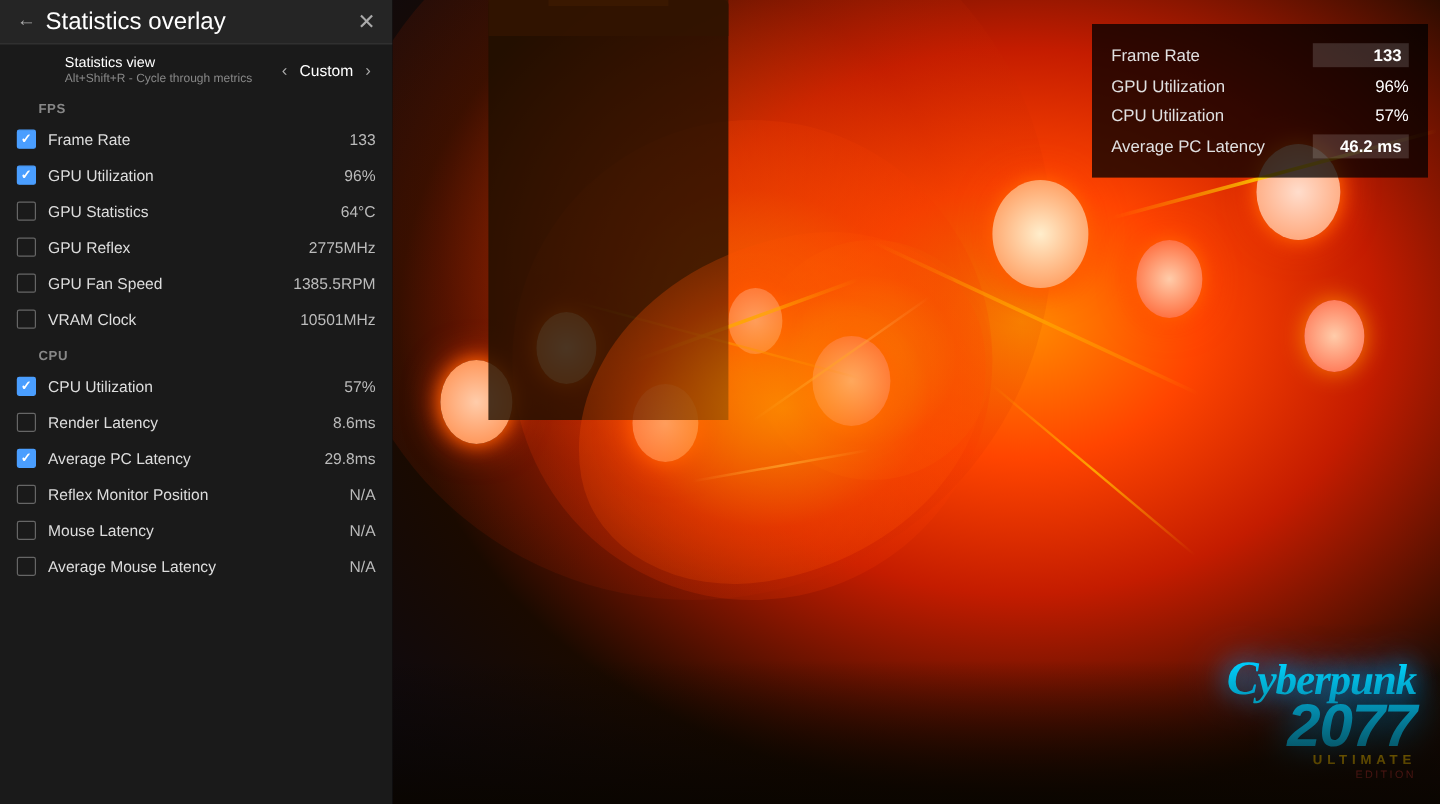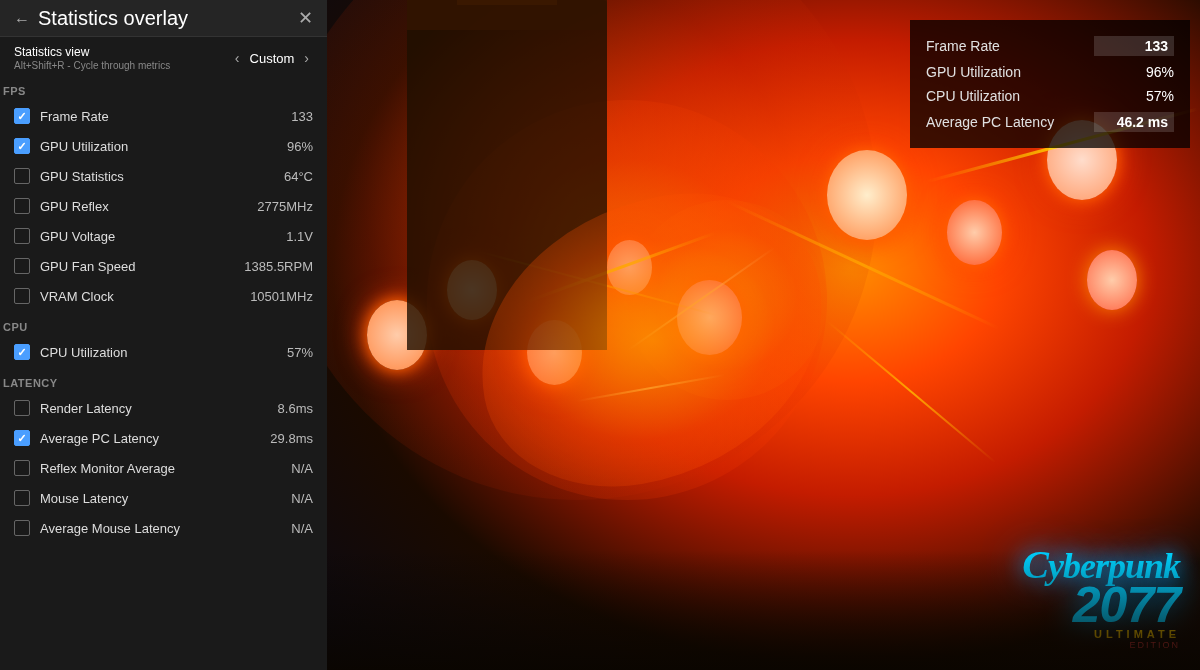--- a/index.html
+++ b/index.html
@@ -158,20 +158,21 @@
     
     #stats-view-bar {
       display: flex;
       align-items: center;
       justify-content: space-between;
       padding: 8px 14px 4px;
       flex-shrink: 0;
     }
     .stats-view-label-group {
       flex: 1;
+      margin-left: 40px;
     }
     .stats-view-label {
       font-size: 12px;
       color: #fff;
       font-weight: 500;
     }
     .stats-view-hint {
       font-size: 10px;
       color: #888;
       margin-top: 1px;
@@ -188,21 +189,21 @@
       padding: 2px 4px;
     }
     .nav-custom {
       font-size: 13px;
       color: #fff;
       font-weight: 500;
     }
 
     
     .section-label {
-      padding: 10px 3px 4px;
+      padding: 10px 32px 4px;
       font-size: 11px;
       color: #888;
       font-weight: 600;
       text-transform: uppercase;
       letter-spacing: 0.5px;
       flex-shrink: 0;
     }
 
     
     .metric-row {
@@ -363,57 +364,51 @@
     <span class="metric-name">GPU Statistics</span>
     <span class="metric-value">64°C</span>
   </div>
   <div class="metric-row">
     <div class="checkbox"></div>
     <span class="metric-name">GPU Reflex</span>
     <span class="metric-value">2775MHz</span>
   </div>
   <div class="metric-row">
     <div class="checkbox"></div>
-    <span class="metric-name">GPU Voltage</span>
-    <span class="metric-value">1.1V</span>
-  </div>
-  <div class="metric-row">
-    <div class="checkbox"></div>
     <span class="metric-name">GPU Fan Speed</span>
     <span class="metric-value">1385.5RPM</span>
   </div>
   <div class="metric-row">
     <div class="checkbox"></div>
     <span class="metric-name">VRAM Clock</span>
     <span class="metric-value">10501MHz</span>
   </div>
 
   <div class="section-label">CPU</div>
 
   <div class="metric-row">
     <div class="checkbox checked"></div>
     <span class="metric-name">CPU Utilization</span>
     <span class="metric-value">57%</span>
   </div>
 
-  <div class="section-label">Latency</div>
 
   <div class="metric-row">
     <div class="checkbox"></div>
     <span class="metric-name">Render Latency</span>
     <span class="metric-value">8.6ms</span>
   </div>
   <div class="metric-row">
     <div class="checkbox checked"></div>
     <span class="metric-name">Average PC Latency</span>
     <span class="metric-value">29.8ms</span>
   </div>
   <div class="metric-row">
     <div class="checkbox"></div>
-    <span class="metric-name">Reflex Monitor Average</span>
+    <span class="metric-name">Reflex Monitor Position</span>
     <span class="metric-value">N/A</span>
   </div>
   <div class="metric-row">
     <div class="checkbox"></div>
     <span class="metric-name">Mouse Latency</span>
     <span class="metric-value">N/A</span>
   </div>
   <div class="metric-row">
     <div class="checkbox"></div>
     <span class="metric-name">Average Mouse Latency</span>

